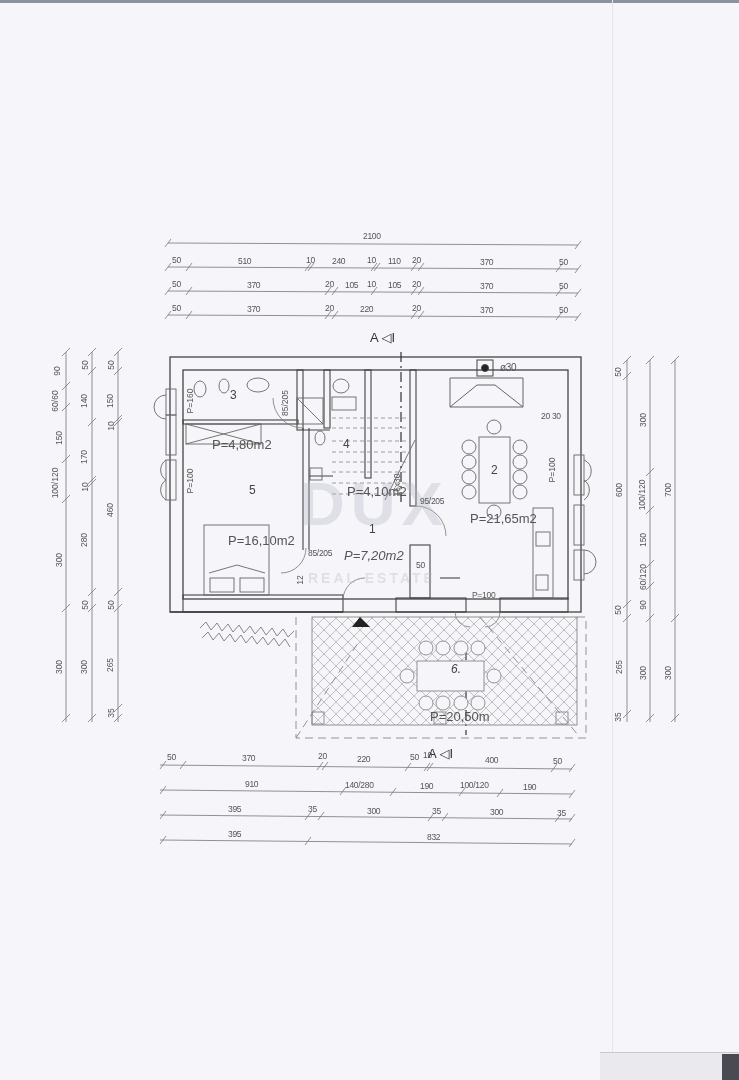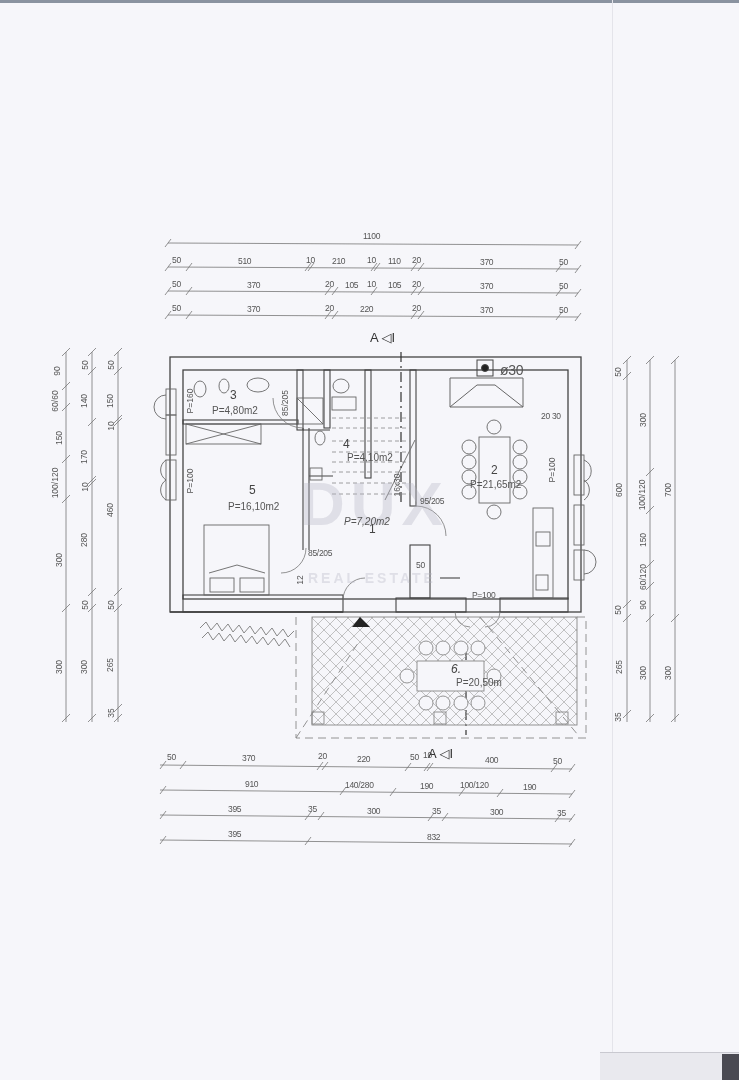--- a/index.html
+++ b/index.html
@@ -5,21 +5,21 @@
   html,body{margin:0;padding:0;}
   body{width:739px;height:1080px;overflow:hidden;background:#f6f6fa;position:relative;font-family:"Liberation Sans",sans-serif;}
   .topbar{position:absolute;left:0;top:0;width:739px;height:3px;background:#8a93a0;}
   .page-edge{position:absolute;left:612px;top:0;width:1px;height:1080px;background:#e4e4ea;}
   .bottom-strip{position:absolute;left:600px;top:1052px;width:139px;height:28px;background:#e9e9ee;border-top:1px solid #c9c9d0;}
   .bottom-dark{position:absolute;left:722px;top:1054px;width:17px;height:26px;background:#4a4a52;}
   svg.plan{position:absolute;left:0;top:0;}
   .dimtext{position:absolute;font-size:8.5px;color:#555;letter-spacing:-0.3px;white-space:nowrap;}
   .vtext{position:absolute;font-size:8.5px;color:#555;transform:rotate(-90deg);transform-origin:center center;white-space:nowrap;}
   .room-num{position:absolute;font-size:12px;color:#444;}
-  .room-area{position:absolute;font-size:10px;color:#555;white-space:nowrap;}
+  .room-area{position:absolute;font-size:13px;color:#555;white-space:nowrap;margin-top:32px;}
   .section{position:absolute;font-size:13px;color:#333;}
   .wm{position:absolute;color:rgba(180,180,195,0.35);font-weight:bold;}
 </style>
 </head>
 <body>
 
 <div class="topbar"></div>
 <div class="page-edge"></div>
 <div class="bottom-strip"></div>
 <div class="bottom-dark"></div>
@@ -198,52 +198,52 @@
     <path d="M200 628 l6 -6 l5 8 l6 -7 l5 8 l6 -7 l5 8 l6 -7 l5 8 l6 -7 l5 8 l6 -7 l5 8 l6 -7 l5 8 l6 -7 l5 8 l6 -6"></path>
     <path d="M202 638 l6 -6 l5 8 l6 -7 l5 8 l6 -7 l5 8 l6 -7 l5 8 l6 -7 l5 8 l6 -7 l5 8 l6 -7 l5 8 l6 -7 l5 8"></path>
   </g>
 </svg>
 
 <div class="wm" style="left:300px;top:468px;font-size:62px;letter-spacing:6px;">DUX</div>
 <div class="wm" style="left:308px;top:570px;font-size:14px;letter-spacing:3px;text-align:right;">REAL ESTATE</div>
 
 <div class="section" style="left:370px;top:330px;">A ◁I</div>
 <div class="section" style="left:428px;top:746px;">A ◁I</div>
-<div class="dimtext" style="left:500px;top:362px;font-size:14px;">ø30</div>
+<div class="dimtext" style="left:500px;top:362px;font-size:10px;">ø30</div>
 
 <div class="room-num" style="left:230px;top:388px;">3</div>
 <div class="room-area" style="left:212px;top:405px;">P=4,80m2</div>
 <div class="room-num" style="left:343px;top:437px;">4</div>
 <div class="room-area" style="left:320px;top:452px;padding-left:27px;">P=4,10m2</div>
 <div class="room-num" style="left:249px;top:483px;">5</div>
 <div class="room-area" style="left:228px;top:501px;">P=16,10m2</div>
 <div class="room-num" style="left:369px;top:522px;">1</div>
 <div class="room-area" style="left:344px;top:516px;font-style:italic;">P=7,20m2</div>
 <div class="room-num" style="left:491px;top:463px;">2</div>
 <div class="room-area" style="left:470px;top:479px;">P=21,65m2</div>
 <div class="room-num" style="left:451px;top:662px;font-style:italic;">6.</div>
-<div class="room-area" style="left:456px;top:677px;">P=20,50m</div>
+<div class="room-area" style="left:430px;top:677px;">P=20,50m</div>
 
 <div class="vtext" style="left:272px;top:398px;">85/205</div>
 <div class="dimtext" style="left:308px;top:548px;">85/205</div>
 <div class="dimtext" style="left:420px;top:496px;">95/205</div>
 <div class="vtext" style="left:178px;top:396px;">P=160</div>
 <div class="vtext" style="left:178px;top:476px;">P=100</div>
 <div class="vtext" style="left:540px;top:465px;">P=100</div>
 <div class="dimtext" style="left:472px;top:590px;">P=100</div>
 <div class="vtext" style="left:385px;top:480px;">16x30</div>
 <div class="dimtext" style="left:416px;top:560px;">50</div>
 <div class="dimtext" style="left:541px;top:411px;">20 30</div>
 <div class="vtext" style="left:295px;top:575px;">12</div>
 
-<div class="dimtext" style="left:363px;top:231px;">1100</div>
+<div class="dimtext" style="left:363px;top:231px;">2100</div>
 <div class="dimtext" style="left:172px;top:255px;">50</div>
 <div class="dimtext" style="left:238px;top:256px;">510</div>
 <div class="dimtext" style="left:306px;top:255px;">10</div>
-<div class="dimtext" style="left:332px;top:256px;">210</div>
+<div class="dimtext" style="left:332px;top:256px;">240</div>
 <div class="dimtext" style="left:367px;top:255px;">10</div>
 <div class="dimtext" style="left:388px;top:256px;">110</div>
 <div class="dimtext" style="left:412px;top:255px;">20</div>
 <div class="dimtext" style="left:480px;top:257px;">370</div>
 <div class="dimtext" style="left:559px;top:257px;">50</div>
 <div class="dimtext" style="left:172px;top:279px;">50</div>
 <div class="dimtext" style="left:247px;top:280px;">370</div>
 <div class="dimtext" style="left:325px;top:279px;">20</div>
 <div class="dimtext" style="left:345px;top:280px;">105</div>
 <div class="dimtext" style="left:367px;top:279px;">10</div>

